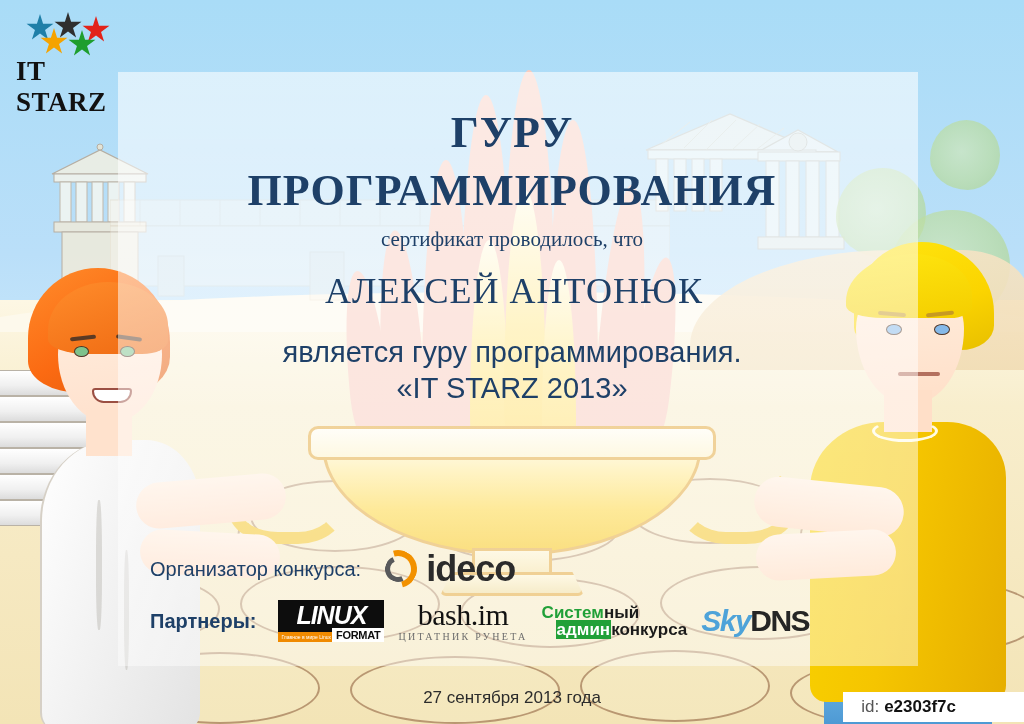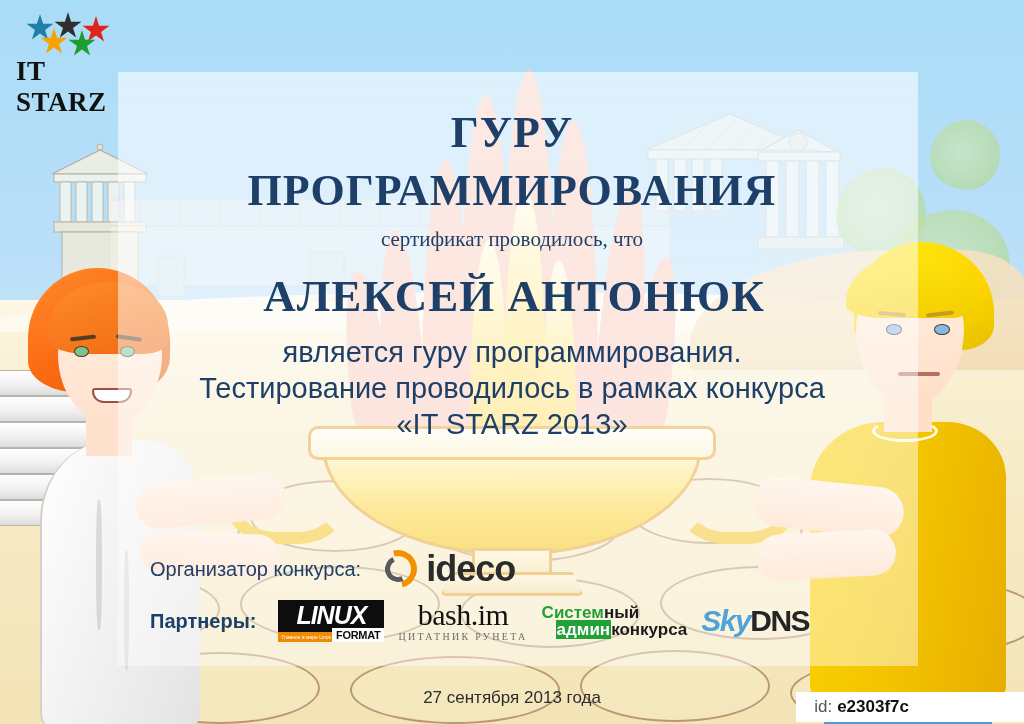--- a/index.html
+++ b/index.html
@@ -245,21 +245,21 @@
     color:#1e4068; letter-spacing:1px;
   }
   .subtitle {
     position:absolute; left:0; right:0; top:227px;
     font-family:"Liberation Serif", serif;
     font-size:21px; color:#1e4068;
   }
   .name {
     position:absolute; left:4px; right:0; top:270px;
     font-family:"Liberation Serif", serif;
-    font-weight:700; font-size:45px; color:#1e4068; letter-spacing:1px;
+    font-weight:400; font-size:36px; color:#1e4068; letter-spacing:1px;
   }
   .body-text {
     position:absolute; left:0; right:0; top:334px;
     font-family:Liberation Sans, sans-serif;
     font-size:29px; line-height:36px; color:#1e4068;
   }
 
   
   .org-row {
     position:absolute; left:150px; top:548px; width:560px;
@@ -344,21 +344,21 @@
 
   
   .date {
     position:absolute; left:0; right:0; top:688px;
     text-align:center;
     font-family:"Liberation Sans", sans-serif;
     font-size:17px; color:#2c2c2c;
   }
   .idbadge {
     position:absolute; right:0px; top:692px;
-    background:#ffffff; padding:5px 115px 5px 18px;
+    background:#ffffff; padding:5px 68px 5px 18px;
     font-family:"Liberation Sans", sans-serif;
     font-size:17px; color:#555;text-align:right;
   }
   .idbadge b { color:#111; margin-left:5px; }
 
   
   .logo { position:absolute; left:14px; top:12px; width:120px; height:80px; }
   .stars { position:relative; height:44px; }
   .star {
     position:absolute; width:28px; height:28px;
@@ -542,21 +542,20 @@
       <div>ГУРУ</div>
       <div>ПРОГРАММИРОВАНИЯ</div>
     </div>
 
     <div class="subtitle">сертификат проводилось, что</div>
 
     <div class="name">АЛЕКСЕЙ АНТОНЮК</div>
 
     <div class="body-text">
       <div>является гуру программирования.</div>
-      <div>Тестирование проводилось в рамках конкурса</div>
       <div>«IT STARZ 2013»</div>
     </div>
 
     <div class="org-row">
       <div class="org-label">Организатор конкурса:</div>
       <div class="ideco">
         <div class="ideco-mark">
           <div class="ring-o"></div>
             <div class="ring-g"></div>
         </div>

